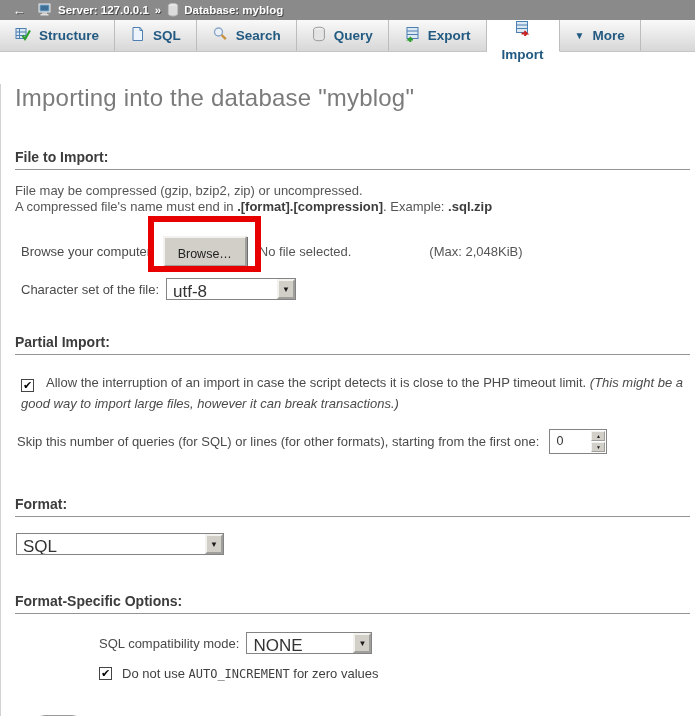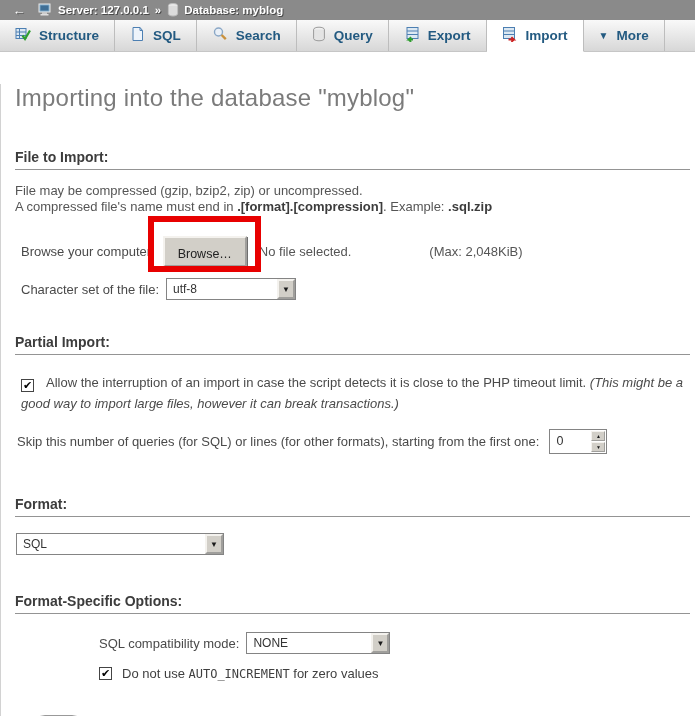--- a/index.html
+++ b/index.html
@@ -33,20 +33,21 @@
     padding: 0 15px;
     border-right: 1px solid #bdbdbd;
     background: linear-gradient(#f9f9f9, #d7d7d7);
     color: #235a81; font-weight: bold; font-size: 13.5px;
     cursor: pointer; white-space: nowrap;
   }
   .tab.active {
     background: #fff;
     margin-bottom: -1px;
     border-bottom: 1px solid #fff;
+    flex-direction: column;
   }
   .tab .chev { font-size: 10px; color: #235a81; }
   .tabfill { flex: 1; background: linear-gradient(#f9f9f9, #d7d7d7); }
   
   .content { border-left: 1px solid #d2d2d2; min-height: 654px; padding-bottom: 10px; }
   h1.pagetitle {
     font-weight: normal; font-size: 24px; color: #7b7b7b;
     margin: 32px 0 0 14px; letter-spacing: 0.2px;
   }
   .section-title {
@@ -83,30 +84,30 @@
     pointer-events: none; z-index: 5;
   }
   .nofile { margin-left: 12px; }
   .maxnote { margin-left: 78px; }
   
   .cselect {
     display: inline-flex; align-items: stretch;
     border: 1px solid #848484; background: #fff;
     height: 22px; cursor: pointer;
   }
-  .cselect .val { flex: 1; padding: 3px 6px 0 6px; font-size: 12px; color: #333; overflow: hidden; white-space: nowrap; }
+  .cselect .val { flex: 1; padding: 3px 6px 0 6px; font-size: 17px; color: #333; overflow: hidden; white-space: nowrap; }
   .cselect .arrow-btn {
     width: 18px; background: #d2cfc8;
     border: 2px outset #f4f2ee;
     display: flex; align-items: center; justify-content: center;
     font-size: 8px; color: #1a1a1a;
   }
   .charset-select { width: 130px; margin-left: 7px; }
   .format-select { width: 208px; margin: 16px 0 0 15px; }
-  .compat-select { width: 144px; margin-left: 7px; }
+  .compat-select { width: 126px; margin-left: 7px; }
   
   .cbx {
     width: 13px; height: 13px; background: #fff;
     border: 1px solid #444; display: inline-flex;
     align-items: center; justify-content: center;
     font-size: 11px; color: #000; flex: 0 0 13px;
     cursor: pointer; line-height: 11px;
   }
   .allow-para { margin: 17px 10px 0 20px; line-height: 21px; color: #4a4a4a; }
   .allow-para .cbx { vertical-align: -2px; margin-right: 12px; }

